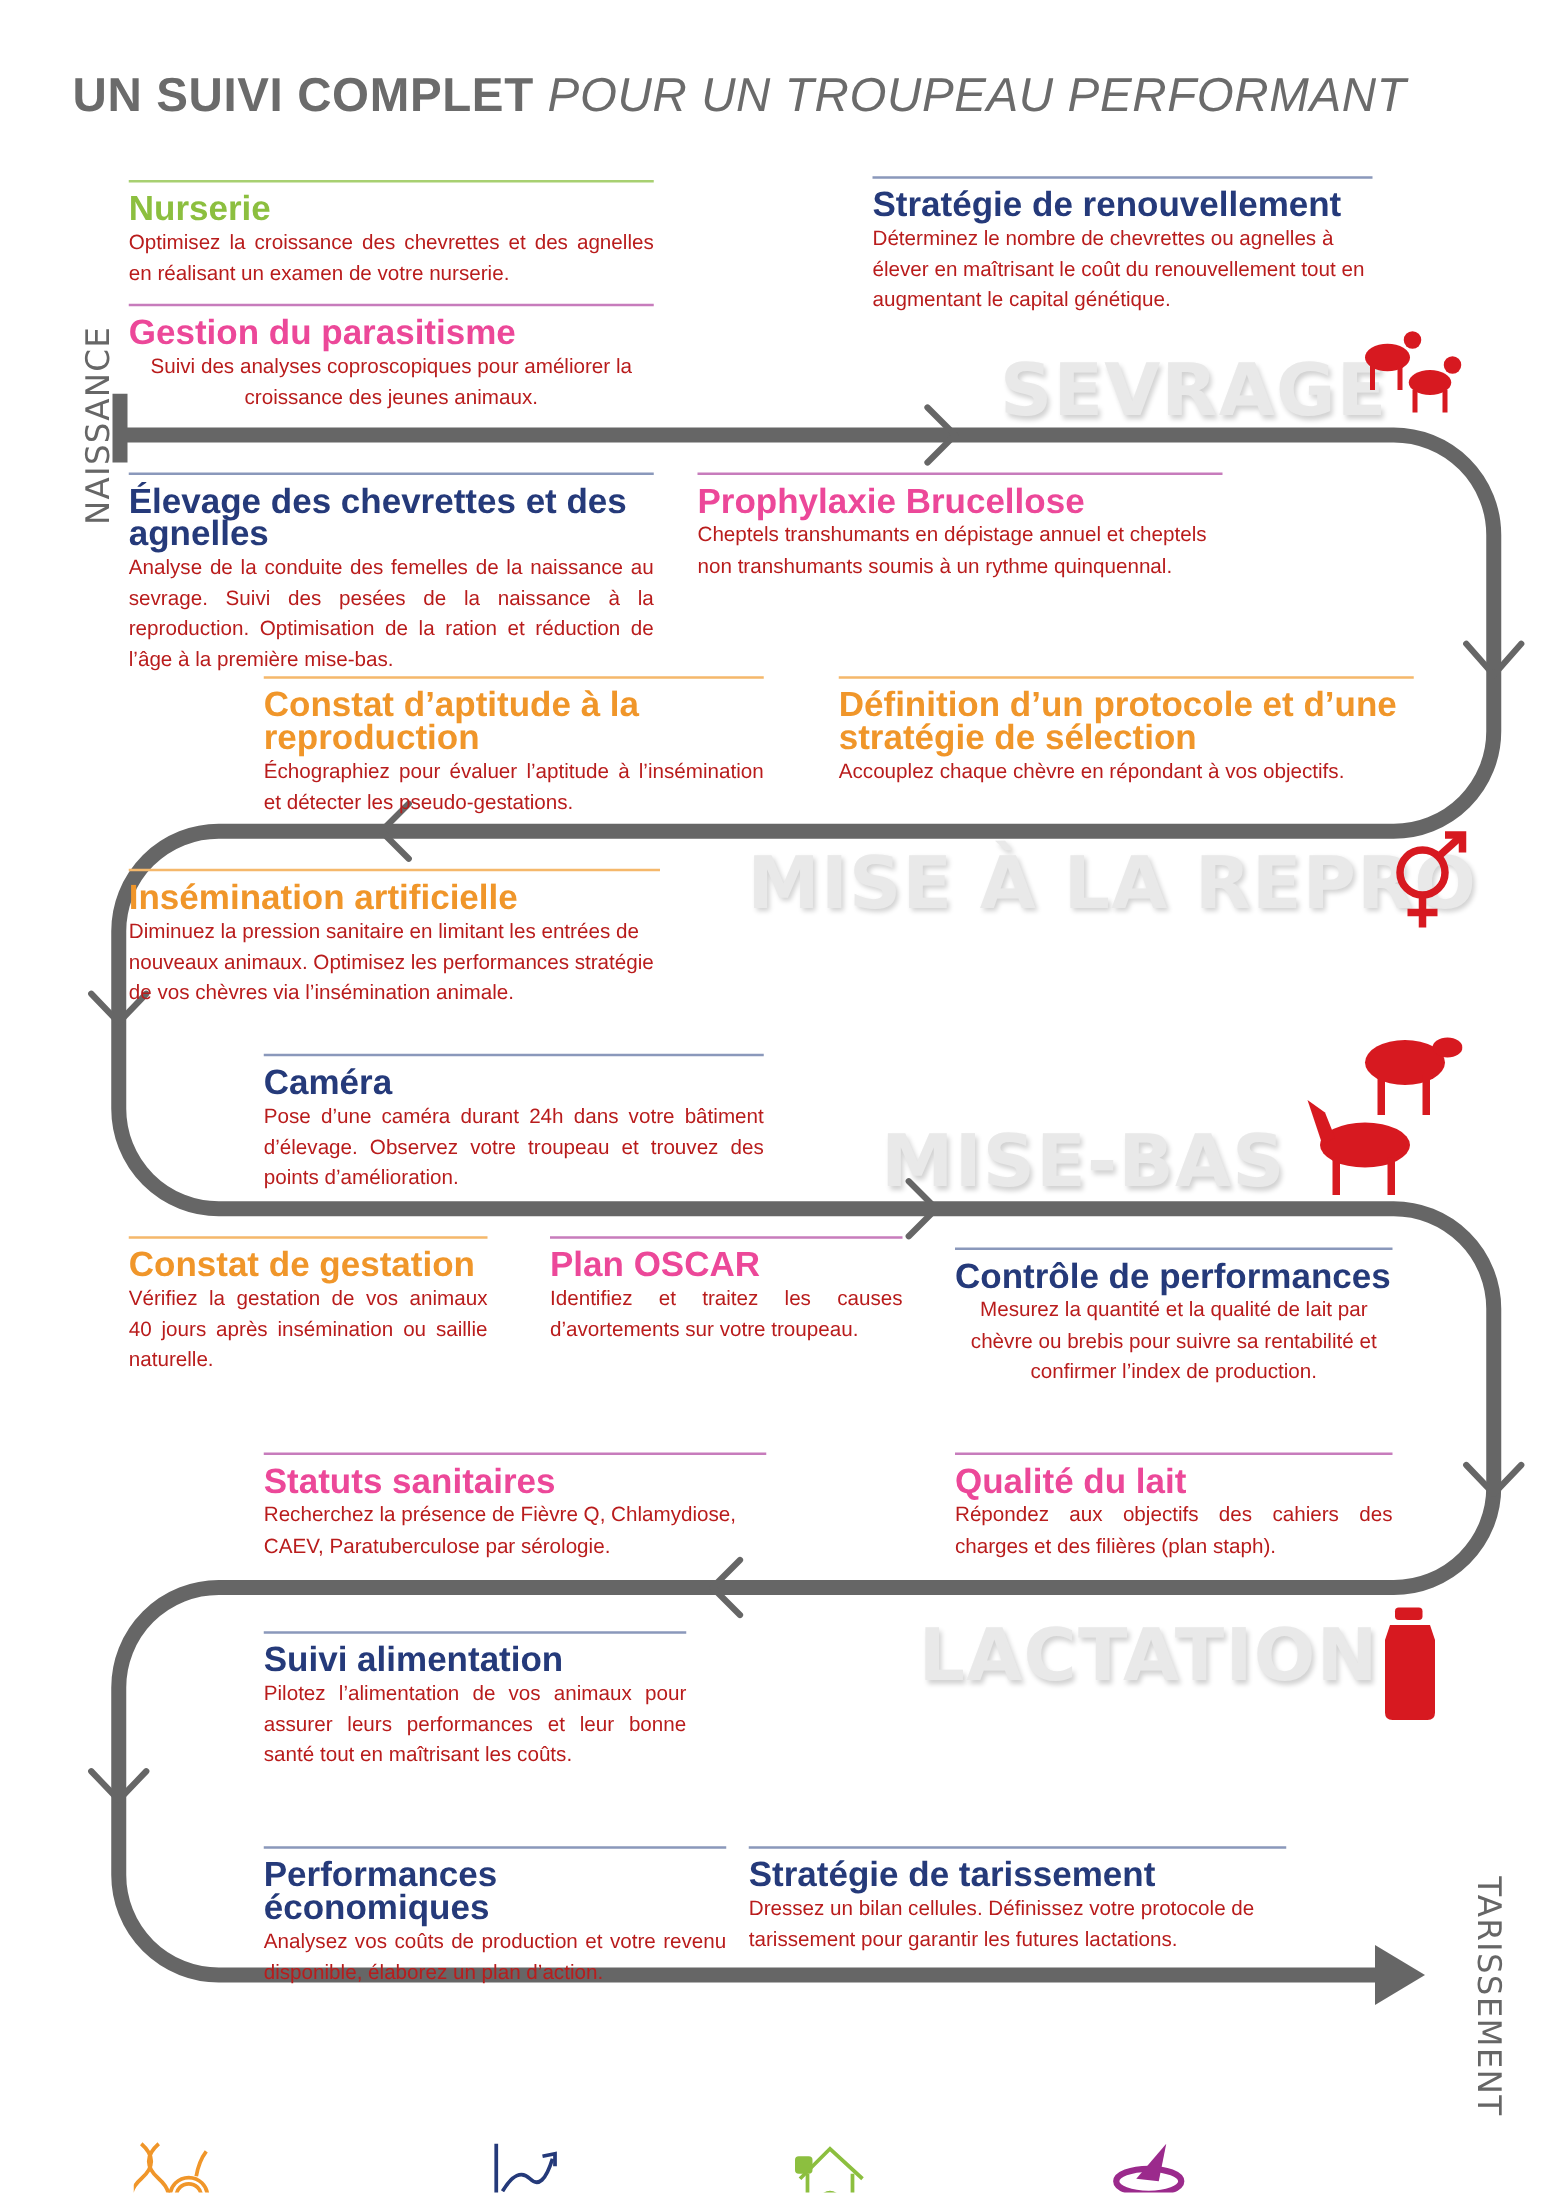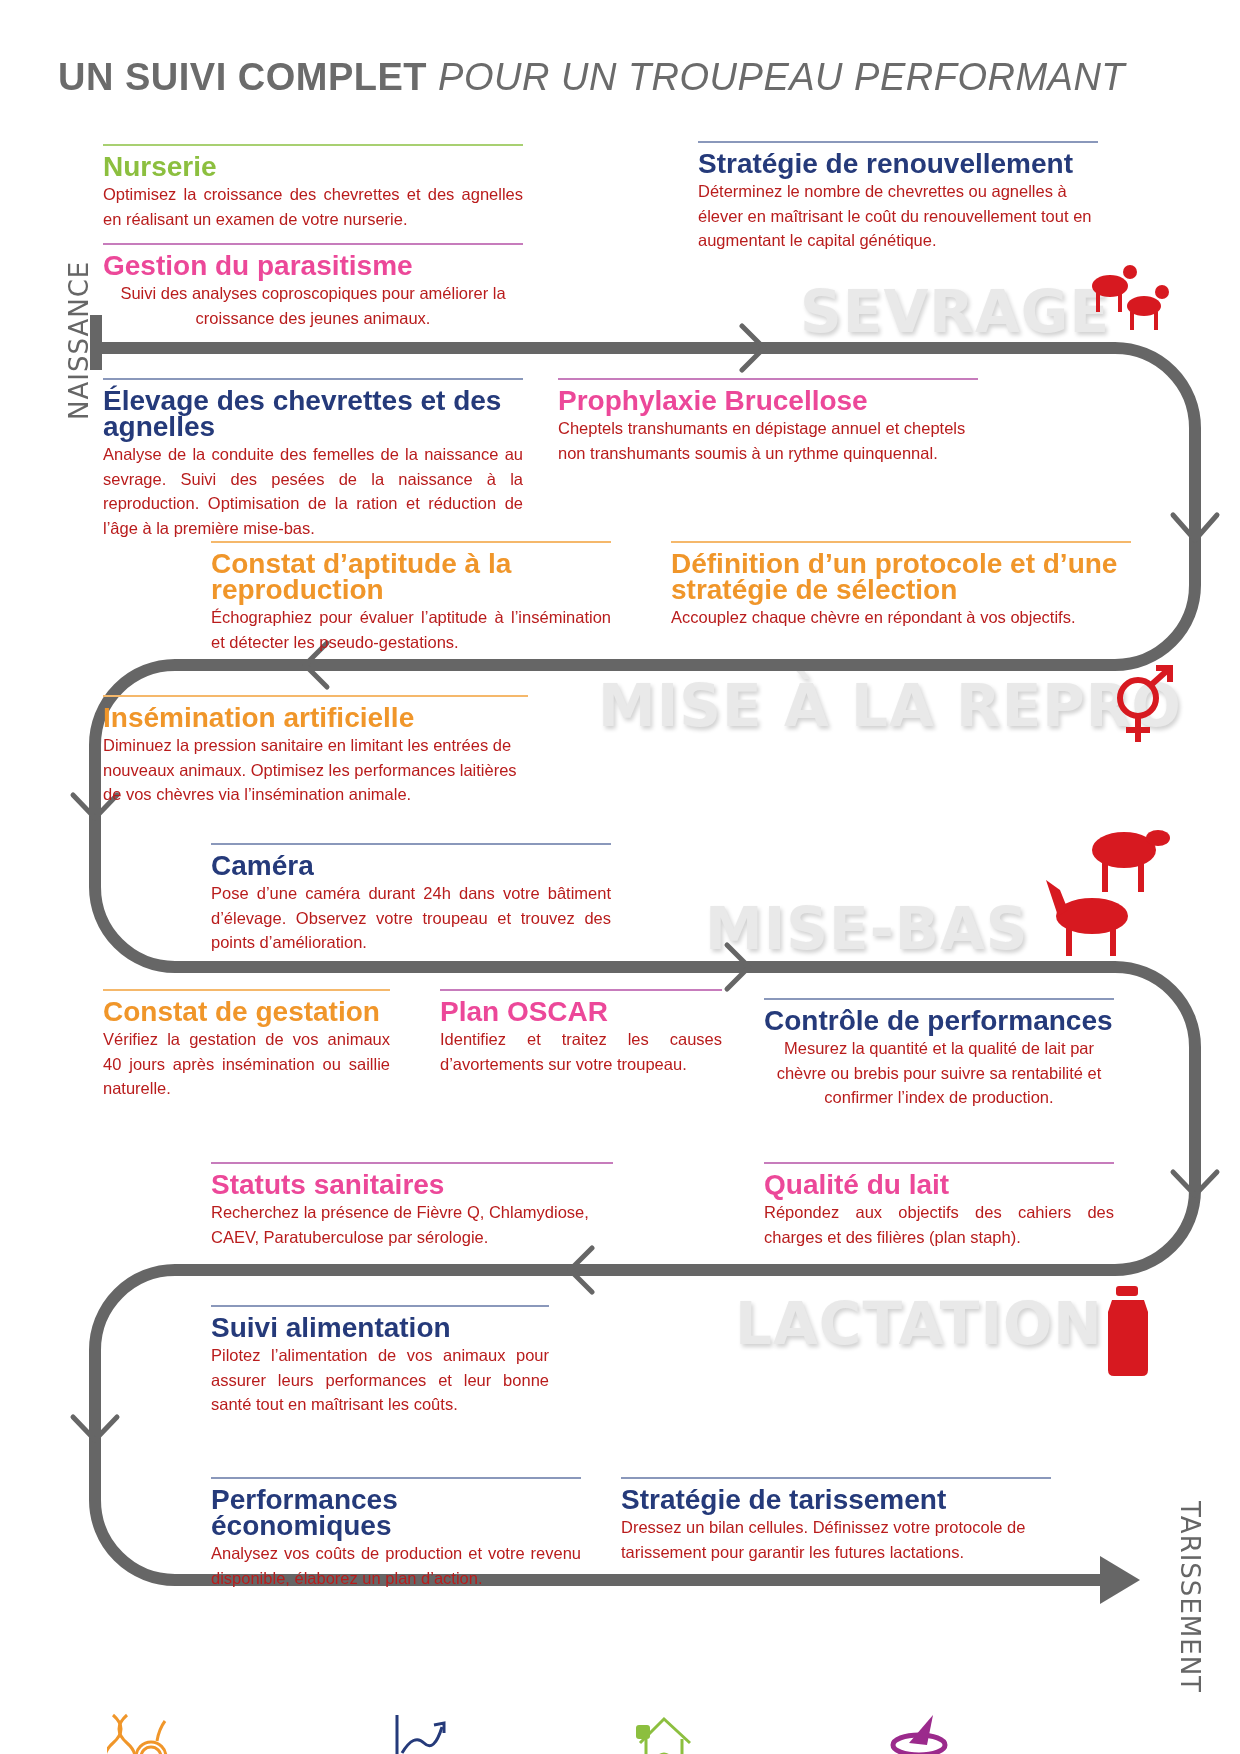--- a/index.html
+++ b/index.html
@@ -129,21 +129,21 @@
   <p>Échographiez pour évaluer l’aptitude à l’insémination et détecter les pseudo-gestations.</p>
 </div>
 <div class="card" style="left:671px; top:541px; width:460px;">
   <div class="rule r-orange"></div>
   <h3 class="c-orange">Définition d’un protocole et d’une stratégie de sélection</h3>
   <p style="text-align:left">Accouplez chaque chèvre en répondant à vos objectifs.</p>
 </div>
 <div class="card" style="left:103px; top:695px; width:425px;">
   <div class="rule r-orange"></div>
   <h3 class="c-orange">Insémination artificielle</h3>
-  <p style="text-align:left">Diminuez la pression sanitaire en limitant les entrées de nouveaux animaux. Optimisez les performances laitières de vos chèvres via l’insémination animale.</p>
+  <p style="text-align:left">Diminuez la pression sanitaire en limitant les entrées de nouveaux animaux. Optimisez les performances stratégie de vos chèvres via l’insémination animale.</p>
 </div>
 <div class="card" style="left:211px; top:843px; width:400px;">
   <div class="rule r-navy"></div>
   <h3 class="c-navy">Caméra</h3>
   <p>Pose d’une caméra durant 24h dans votre bâtiment d’élevage. Observez votre troupeau et trouvez des points d’amélioration.</p>
 </div>
 <div class="card" style="left:103px; top:989px; width:287px;">
   <div class="rule r-orange"></div>
   <h3 class="c-orange">Constat de gestation</h3>
   <p>Vérifiez la gestation de vos animaux 40 jours après insémination ou saillie naturelle.</p>
@@ -171,21 +171,21 @@
 <div class="card" style="left:211px; top:1305px; width:338px;">
   <div class="rule r-navy"></div>
   <h3 class="c-navy">Suivi alimentation</h3>
   <p>Pilotez l’alimentation de vos animaux pour assurer leurs performances et leur bonne santé tout en maîtrisant les coûts.</p>
 </div>
 <div class="card" style="left:211px; top:1477px; width:370px;">
   <div class="rule r-navy"></div>
   <h3 class="c-navy">Performances économiques</h3>
   <p>Analysez vos coûts de production et votre revenu disponible, élaborez un plan d’action.</p>
 </div>
-<div class="card" style="left:621px; top:1477px; width:430px;">
+<div class="card" style="left:599px; top:1477px; width:430px;">
   <div class="rule r-navy"></div>
   <h3 class="c-navy">Stratégie de tarissement</h3>
   <p style="text-align:left">Dressez un bilan cellules. Définissez votre protocole de tarissement pour garantir les futures lactations.</p>
 </div>
 
 <div class="legend" style="left:56px;">
   <svg width="66" height="62">
     <g fill="none" stroke="#f0962a" stroke-width="3">
       <path d="M6 2 Q22 16 6 30 Q-10 44 6 60"></path>
         <path d="M20 2 Q4 16 20 30 Q36 44 20 60"></path>

